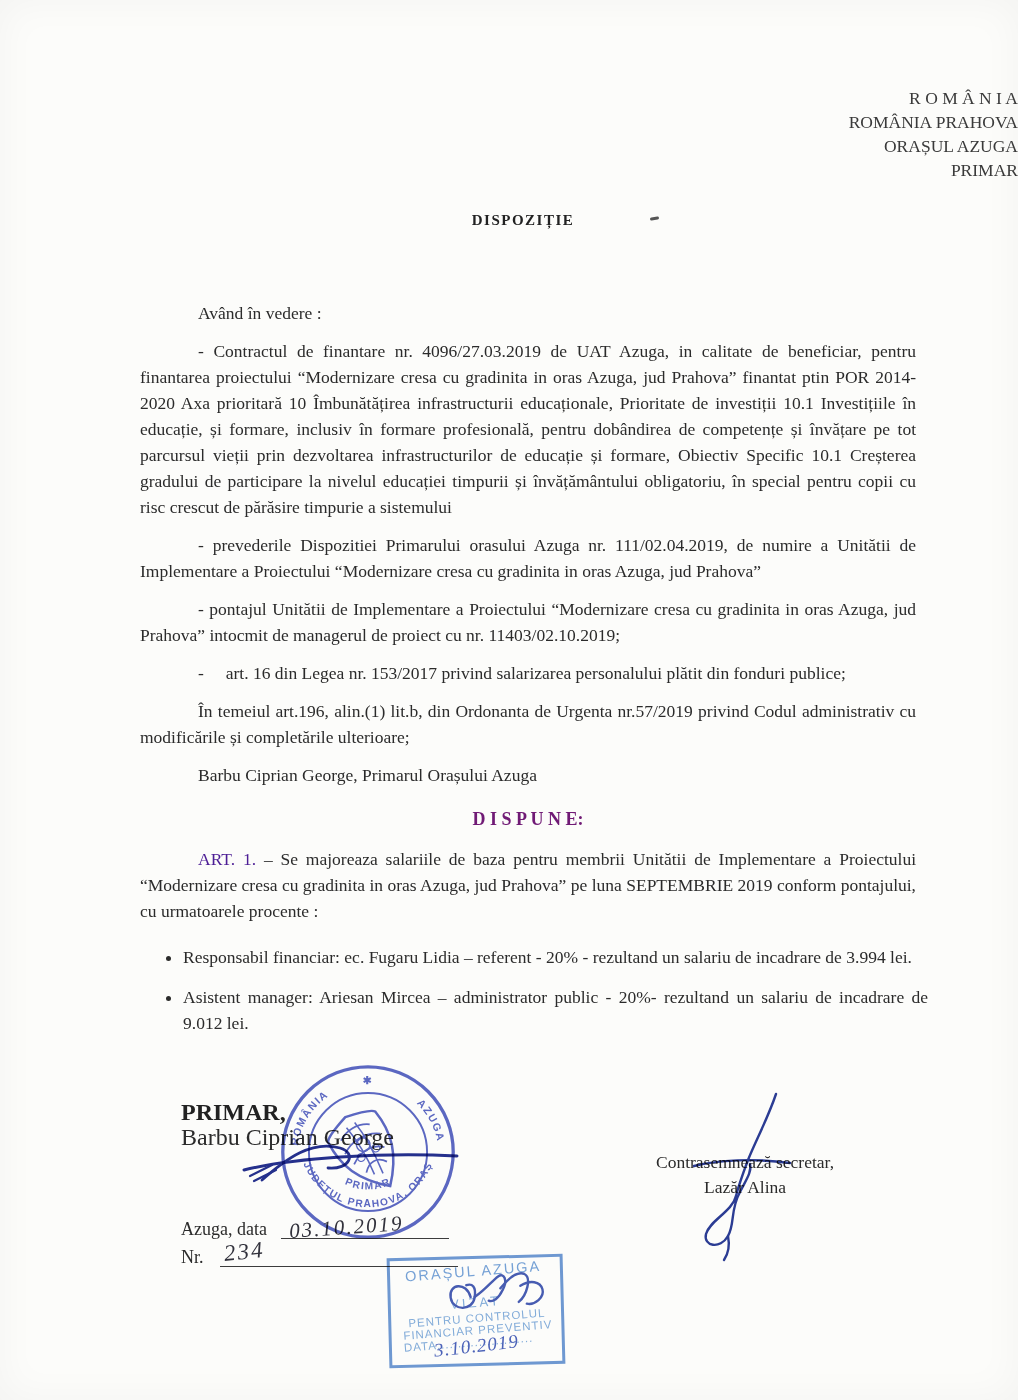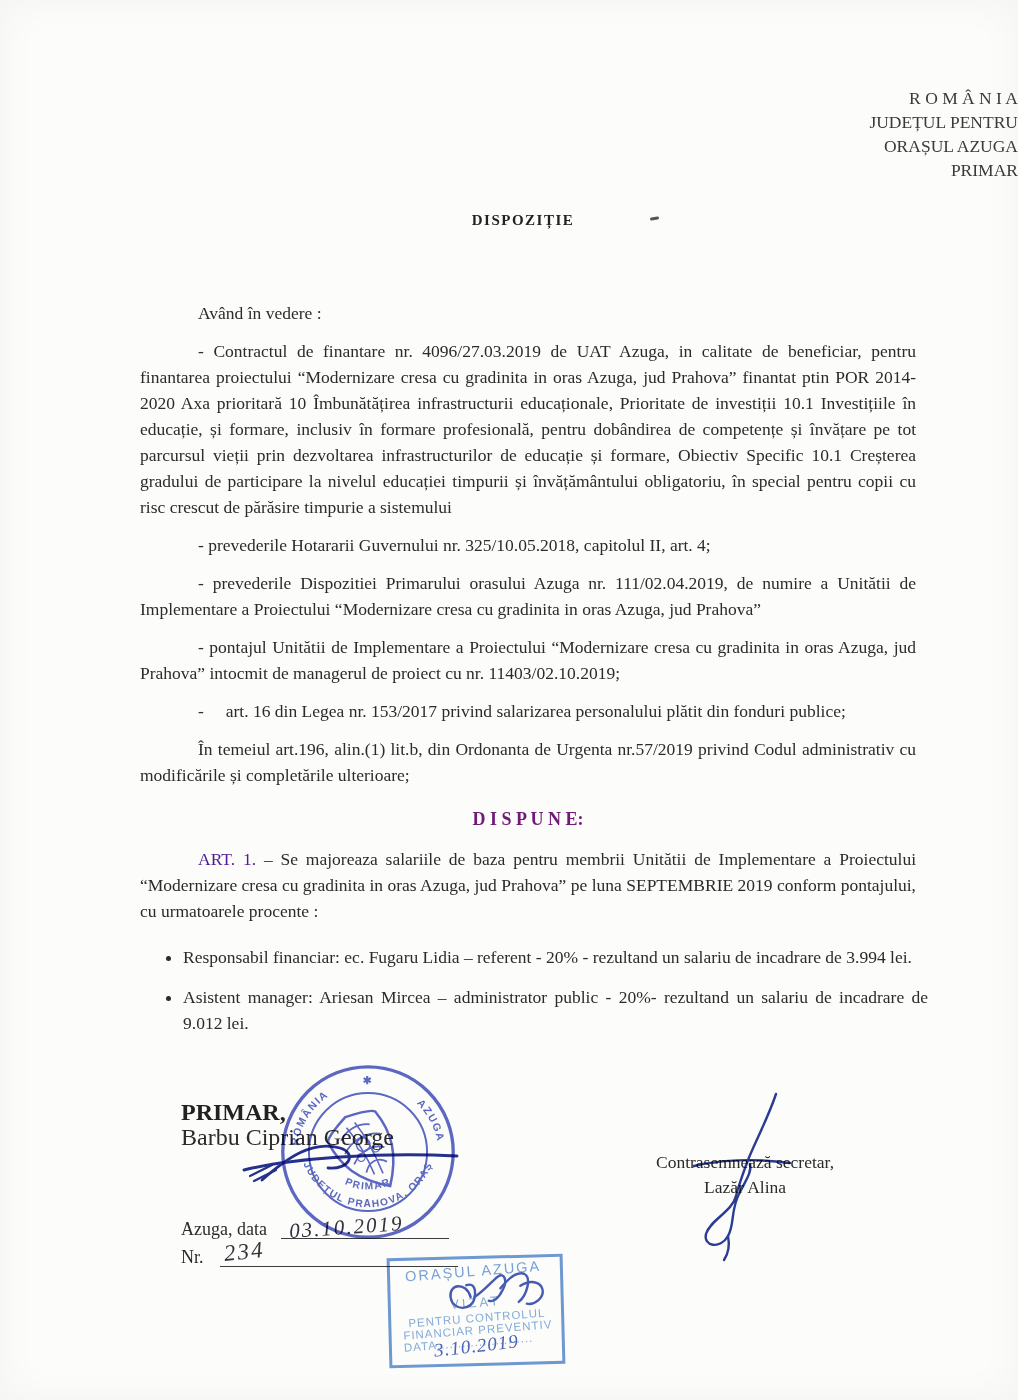--- a/index.html
+++ b/index.html
@@ -59,36 +59,36 @@
   .viza-date-hand{position:absolute;left:42px;top:76px;font-size:19px;font-style:italic;color:#2c47b0;transform:rotate(-5deg);letter-spacing:1px;}
   .viza-ink{position:absolute;left:52px;top:8px;width:110px;height:60px;}
 </style>
 </head>
 <body>
 
 <div class="page">
 
   <div class="doc-header">
     <div>R O M Â N I A</div>
-    <div>JUDEȚUL PENTRU</div>
+    <div>ROMÂNIA PRAHOVA</div>
     <div>ORAȘUL AZUGA</div>
     <div>PRIMAR</div>
   </div>
 
   <div class="doc-title">DISPOZIȚIE</div>
   <div class="title-artifact"></div>
 
   <div class="doc-body">
     <p class="indent">Având în vedere :</p>
     <p class="indent">- Contractul de finantare nr. 4096/27.03.2019 de UAT Azuga, in calitate de beneficiar, pentru finantarea proiectului “Modernizare cresa cu gradinita in oras Azuga, jud Prahova” finantat ptin POR 2014-2020 Axa prioritară 10 Îmbunătățirea infrastructurii educaționale, Prioritate de investiții 10.1 Investițiile în educație, și formare, inclusiv în formare profesională, pentru dobândirea de competențe și învățare pe tot parcursul vieții prin dezvoltarea infrastructurilor de educație și formare, Obiectiv Specific 10.1 Creșterea gradului de participare la nivelul educației timpurii și învățământului obligatoriu, în special pentru copii cu risc crescut de părăsire timpurie a sistemului</p>
-    <p class="indent">- prevederile Hotararii Guvernului nr. 325/10.05.2018, capitolul II, art. 4;</p>
     <p class="indent">- prevederile Dispozitiei Primarului orasului Azuga nr. 111/02.04.2019, de numire a Unitătii de Implementare a Proiectului “Modernizare cresa cu gradinita in oras Azuga, jud Prahova”</p>
     <p class="indent">- pontajul Unitătii de Implementare a Proiectului “Modernizare cresa cu gradinita in oras Azuga, jud Prahova” intocmit de managerul de proiect cu nr. 11403/02.10.2019;</p>
     <p class="indent">-&nbsp;&nbsp;&nbsp;&nbsp;&nbsp;art. 16 din Legea nr. 153/2017 privind salarizarea personalului plătit din fonduri publice;</p>
     <p class="indent">În temeiul art.196, alin.(1) lit.b, din Ordonanta de Urgenta nr.57/2019 privind Codul administrativ cu modificările și completările ulterioare;</p>
+    <p class="indent issuer-line">Barbu Ciprian George, Primarul Orașului Azuga</p>
 
     <p class="dispune-heading">D I S P U N E:</p>
 
     <p class="indent"><span class="bold">ART. 1.</span> <span>– Se majoreaza salariile de baza pentru membrii Unitătii de Implementare a Proiectului “Modernizare cresa cu gradinita in oras Azuga, jud Prahova” pe luna SEPTEMBRIE 2019 conform pontajului, cu urmatoarele procente :</span></p>
 
     <ul class="salary-list">
       <li>Responsabil financiar: ec. Fugaru Lidia – referent - 20% - rezultand un salariu de incadrare de 3.994 lei.</li>
       <li>Asistent manager: Ariesan Mircea – administrator public - 20%- rezultand un salariu de incadrare de 9.012 lei.</li>
     </ul>
 

